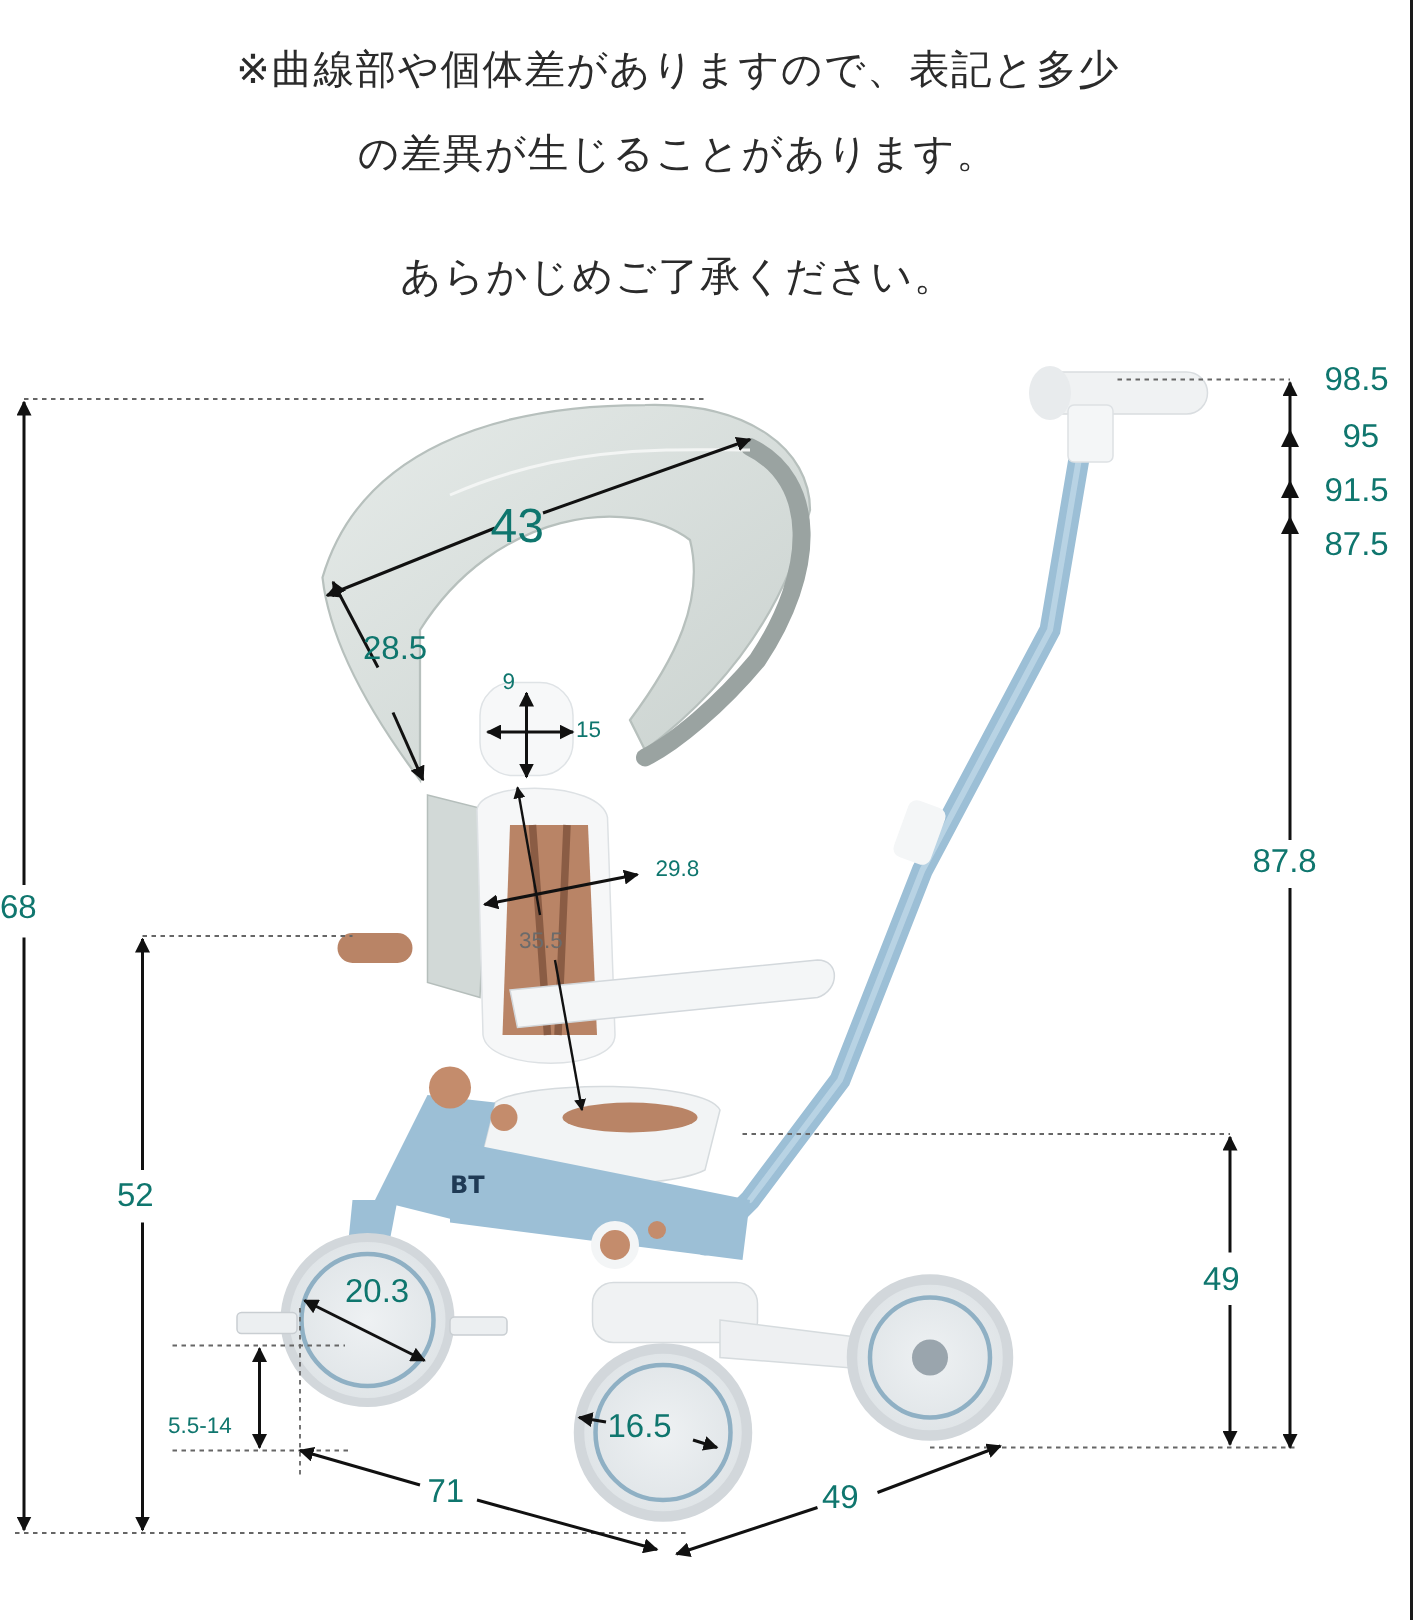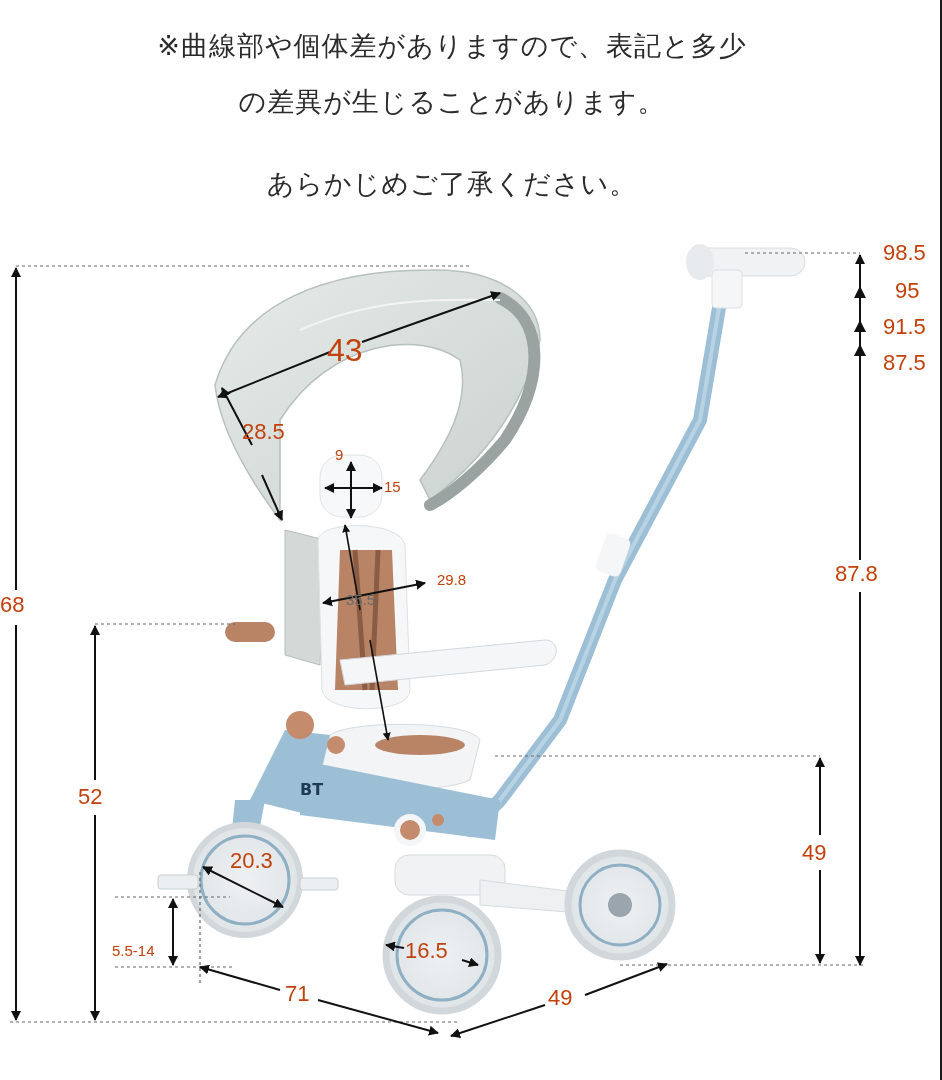--- a/index.html
+++ b/index.html
@@ -5,21 +5,21 @@
   html, body { margin: 0; padding: 0; background: #ffffff; }
   body { width: 942px; height: 1080px; position: relative; overflow: hidden;
          font-family: "DejaVu Sans", sans-serif; color: #222; }
   .frame { position: absolute; right: 0; top: 0; width: 2px; height: 1080px; background: #1a1a1a; }
   .notice { position: absolute; left: 0; width: 904px; text-align: center;
             font-size: 27px; letter-spacing: 1px; color: #2b2b2b; }
   .notice.l1 { top: 28px; }
   .notice.l2 { top: 84px; }
   .notice.l3 { top: 144px; margin-top: 22px; }
   svg.diagram { position: absolute; left: 0; top: 0; }
-  .dim { position: absolute; font-family: "Liberation Sans", sans-serif; color: #c2410c;
+  .dim { position: absolute; font-family: "Liberation Sans", sans-serif; color: #0f766e;
          white-space: nowrap; line-height: 1; }
   .dim.big { font-size: 32px; }
   .dim.mid { font-size: 22px; }
   .dim.small { font-size: 15px; }
 </style>
 </head>
 <body>
 
 <div class="frame"></div>
 
@@ -163,18 +163,18 @@
 <div class="dim mid" style="left:0px; top:594px;">68</div>
 <div class="dim mid" style="left:78px; top:786px;">52</div>
 <div class="dim mid" style="left:802px; top:842px;">49</div>
 <div class="dim small" style="left:112px; top:927px;margin-top:16px;">5.5-14</div>
 
 <div class="dim big" style="left:327px; top:334px;">43</div>
 <div class="dim mid" style="left:222px; top:421px;margin-left:20px;">28.5</div>
 <div class="dim small" style="left:335px; top:447px;">9</div>
 <div class="dim small" style="left:384px; top:479px;">15</div>
 <div class="dim small" style="left:437px; top:572px;">29.8</div>
-<div class="dim small" style="left:346px; top:592px; color:#6b6b6b;">35.5</div>
+<div class="dim small" style="left:346px; top:620px; color:#6b6b6b;">35.5</div>
 
 <div class="dim mid" style="left:230px; top:850px;">20.3</div>
 <div class="dim mid" style="left:405px; top:940px;">16.5</div>
 <div class="dim mid" style="left:285px; top:983px;">71</div>
 <div class="dim mid" style="left:548px; top:987px;">49</div>
 
 </body></html>

